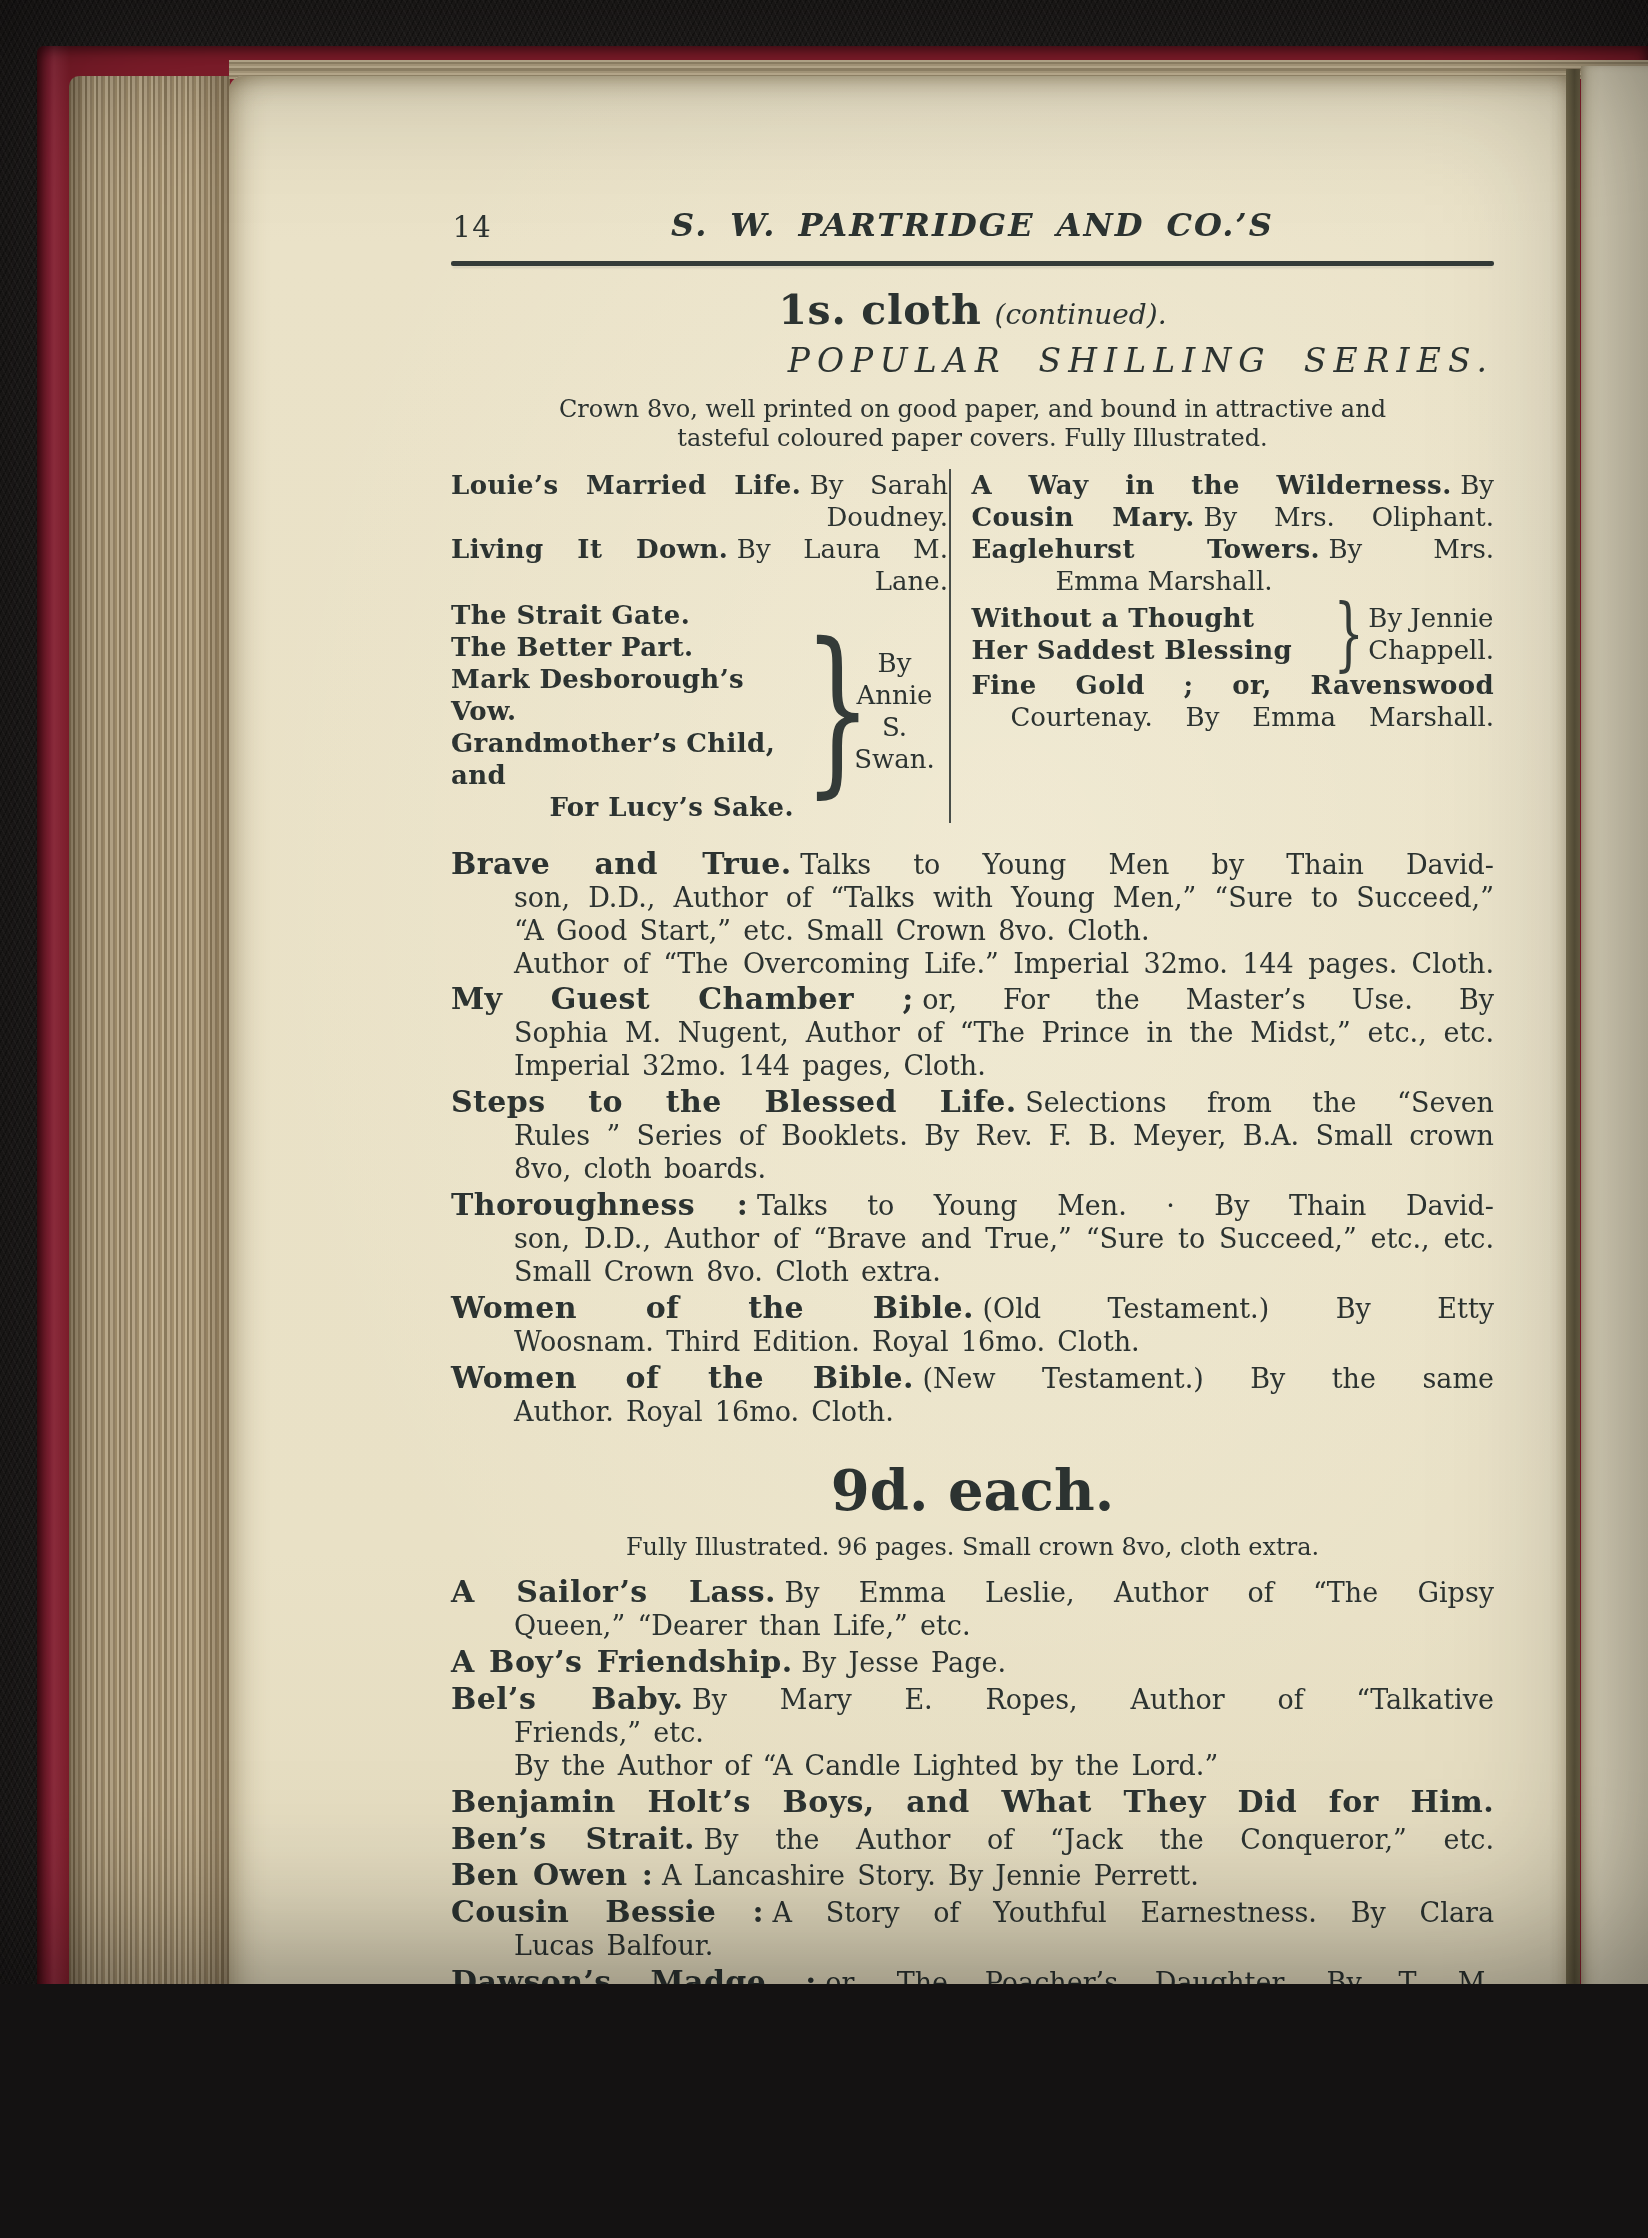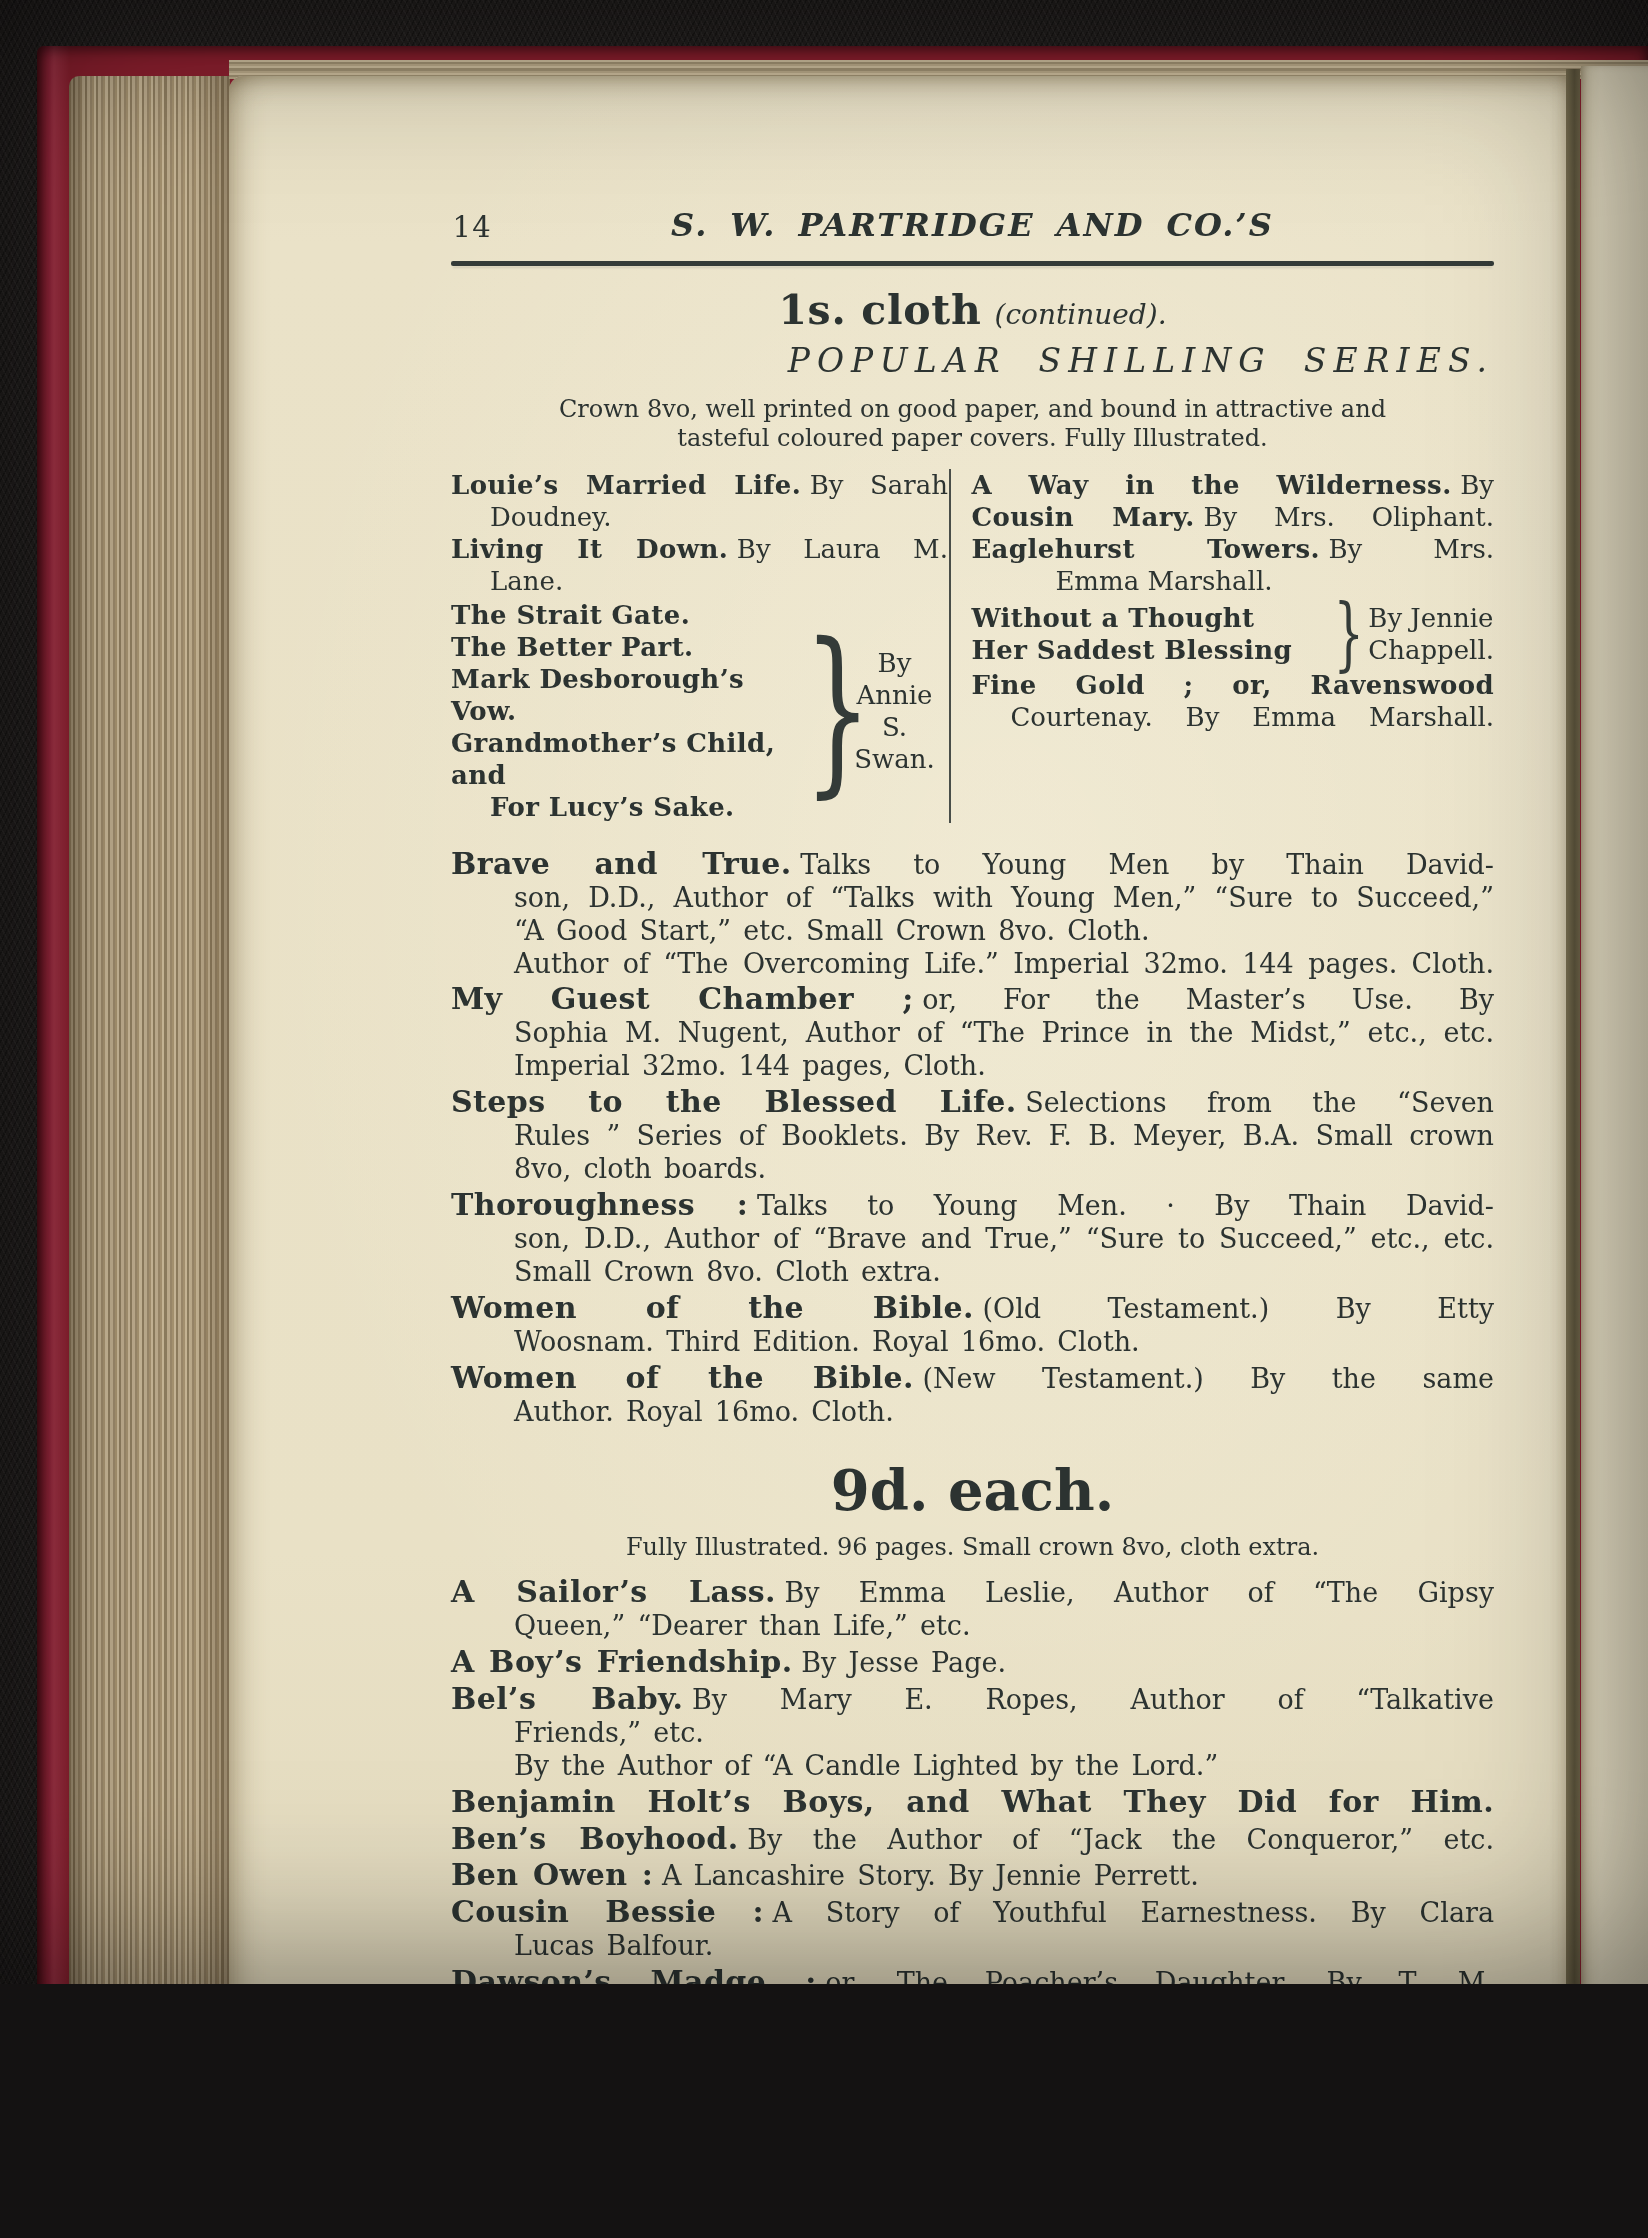--- a/index.html
+++ b/index.html
@@ -74,21 +74,21 @@
     letter-spacing:7.1px;word-spacing:14.3px;}
   .intro{margin-top:15.7px;text-align:center;font-size:24px;line-height:29px;}
   
   .columns{margin-top:15.7px;display:flex;font-size:26px;line-height:32px;}
   .col-left{width:497px;}
   .col-right{margin-left:1.4px;border-left:2.1px solid rgba(44,51,49,.85);padding-left:20px;flex:1;}
   .line{display:block;}
   .line .b{font-weight:700;letter-spacing:0.4px;}
   .b + .r{margin-left:8.6px;}
   .j{text-align:justify;text-align-last:justify;}
-  .cont2{padding-left:39px;}
+  .cont2{padding-left:39px;text-align:right;}
   .cont3{padding-left:84px;}
   .brace-row{display:flex;align-items:center;margin-top:1.4px;}
   .brace-titles{flex:1;}
   .brace-titles .line{font-weight:700;letter-spacing:0.4px;}
   .brace-char{width:47px;font-size:179px;line-height:161px;transform:scaleX(.6);
     text-align:center;color:#343b38;}
   .brace-char.small{width:37px;font-size:80px;line-height:70px;}
   .brace-by{width:107px;text-align:center;}
   .brace-by.left{width:auto;min-width:121px;text-align:left;padding-left:5.7px;}
   
@@ -262,21 +262,21 @@
           <div class="line lead"><span class="b">A Boy’s Friendship.</span><span class="r">By Jesse Page.</span></div>
 
           <div class="line lead j"><span class="b">Bel’s Baby.</span><span class="r">By Mary E. Ropes, Author of “Talkative</span></div>
 
           <div class="line cont"><span class="r">Friends,” etc.</span></div>
 
           <div class="line cont"><span class="r">By the Author of “A Candle Lighted by the Lord.”</span></div>
 
           <div class="line lead j"><span class="b">Benjamin Holt’s Boys, and What They Did for Him.</span></div>
 
-          <div class="line lead j"><span class="b">Ben’s Boyhood.</span><span class="r">By the Author of “Jack the Conqueror,” etc.</span></div>
+          <div class="line lead j"><span class="b">Ben’s Strait.</span><span class="r">By the Author of “Jack the Conqueror,” etc.</span></div>
 
           <div class="line lead"><span class="b">Ben Owen :</span><span class="r">A Lancashire Story.  By Jennie Perrett.</span></div>
 
           <div class="line lead j"><span class="b">Cousin Bessie :</span><span class="r">A Story of Youthful Earnestness.  By Clara</span></div>
 
           <div class="line cont"><span class="r">Lucas Balfour.</span></div>
 
           <div class="line lead j"><span class="b">Dawson’s Madge ;</span><span class="r">or, The Poacher’s Daughter.  By T. M.</span></div>
 
           <div class="line cont"><span class="r">Browne, Author of “The Musgrove Ranch,” etc.</span></div>

